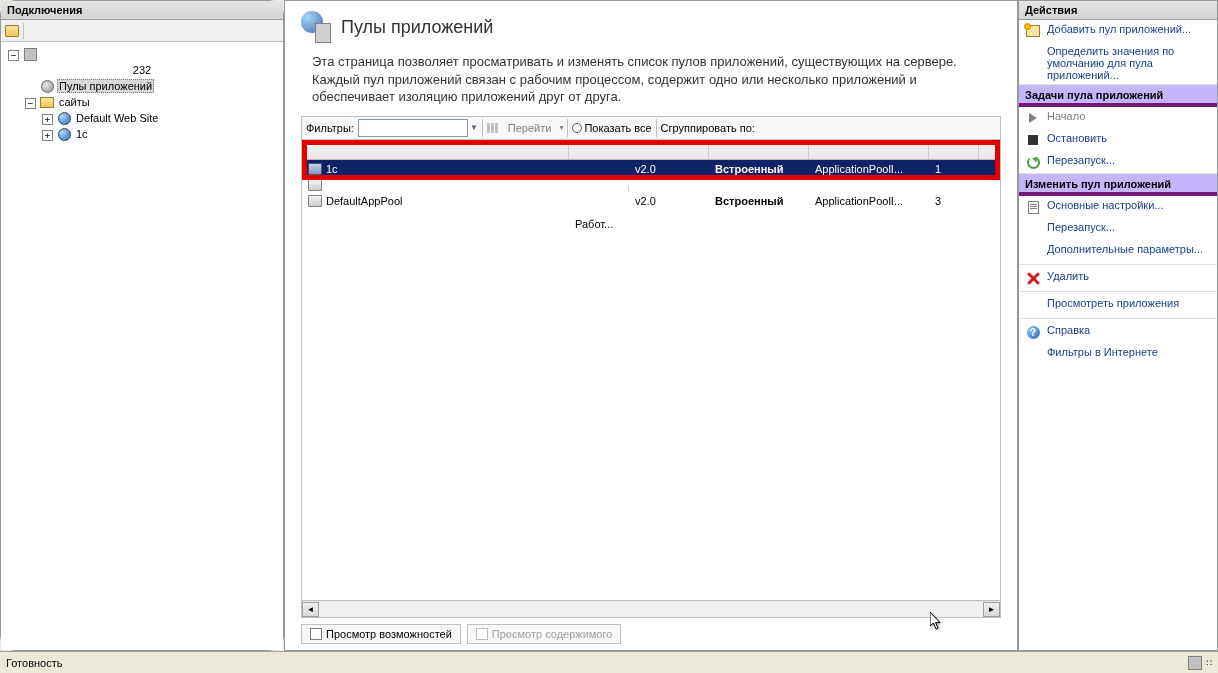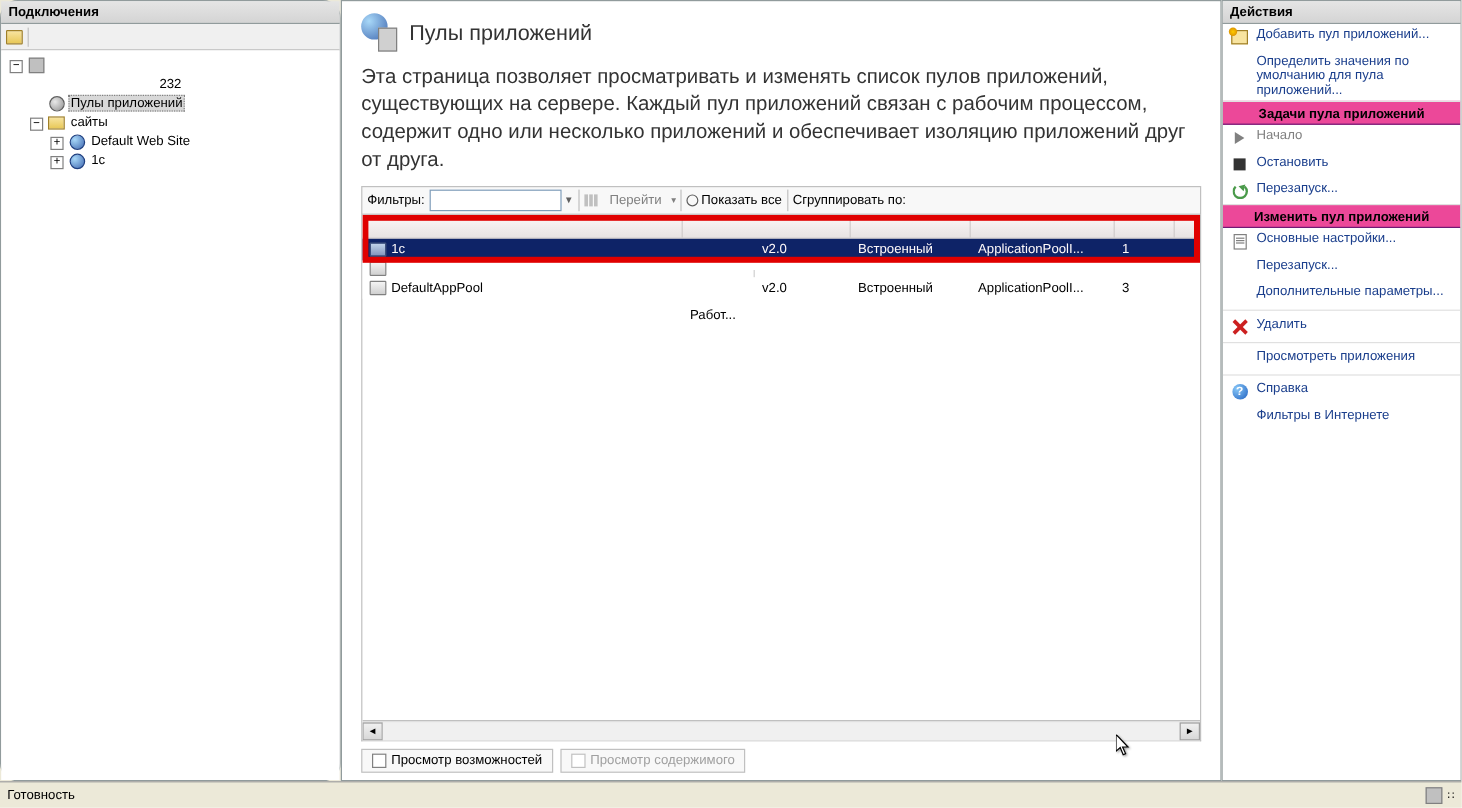--- a/index.html
+++ b/index.html
@@ -22,56 +22,56 @@
 .server-ico { width: 13px; height: 13px; background: #c0c0c0; border: 1px solid #808080; position: relative; }
 .gear-ico { width: 13px; height: 13px; border-radius: 50%; background: radial-gradient(circle at 35% 35%, #e8e8e8, #909090); border: 1px solid #606060; }
 
 .center { flex: 1; background: #fff; border: 1px solid #919b9c; margin: 0; display: flex; flex-direction: column; }
 .center-inner { flex: 1; padding: 10px 16px 0 16px; display: flex; flex-direction: column; overflow: hidden; }
 .title-row { display: flex; align-items: center; margin-bottom: 10px; }
 .title-icon { width: 32px; height: 32px; margin-right: 8px; position: relative; }
 .title-icon-globe { width: 22px; height: 22px; border-radius: 50%; background: radial-gradient(circle at 30% 30%, #a8d8f8, #4068b0); position: absolute; top: 0; left: 0; }
 .title-icon-srv { width: 16px; height: 20px; background: #d0d0d0; border: 1px solid #808080; position: absolute; bottom: 0; right: 2px; }
 .title-text { font-size: 18px; font-family: Arial; color: #333; }
-.desc { font-size: 17px; color: #333; line-height: 1.35; margin-bottom: 10px; }
+.desc { font-size: 13px; color: #333; line-height: 1.35; margin-bottom: 10px; margin-left: 11px; }
 .filter-bar { display: flex; align-items: center; border: 1px solid #c0c0c0; padding: 2px 4px; background: #f8f8f8; font-size: 11px; }
 .filter-bar label { margin-right: 4px; }
 .filter-input { width: 110px; height: 18px; border: 1px solid #7f9db9; padding: 0 2px; font-size: 11px; }
 .filter-btn { margin-left: 4px; color: #808080; padding: 0 4px; }
 .filter-sep { border-left: 1px solid #c0c0c0; height: 18px; margin: 0 4px; }
 .grid-wrap { flex: 1; border: 1px solid #c0c0c0; border-top: none; position: relative; overflow: hidden; }
 .grid-header { display: flex; background: linear-gradient(to bottom, #fdfdfd, #e8e8e8); border-bottom: 1px solid #c0c0c0; height: 20px; font-size: 11px; }
 .grid-header > div { padding: 3px 6px; border-right: 1px solid #d0d0d0; overflow: hidden; text-overflow: ellipsis; white-space: nowrap; }
 .highlight-overlay { position: absolute; top: 0; left: 0; right: 0; height: 40px; border: 5px solid #e00000; background: rgba(255,0,0,0.02); pointer-events: none; z-index: 5; }
 .grid-body { background: #fff; }
 .grid-row { display: flex; height: 18px; align-items: center; font-size: 11px; }
 .grid-row > div { padding: 2px 6px; overflow: hidden; text-overflow: ellipsis; white-space: nowrap; }
 .grid-row.selected { background: #0a246a; color: #fff; }
 .c-name { width: 267px; display: flex; align-items: center; }
 .c-state { width: 60px; margin-top: 46px; }
 .c-ver { width: 80px; }
-.c-mode { width: 100px; }
+.c-mode { width: 100px; font-weight: bold; }
 .c-id { width: 120px; }
 .c-apps { width: 50px; }
 .app-ico { width: 14px; height: 12px; margin-right: 4px; display: inline-block; background: linear-gradient(to bottom, #f4f4f4, #d0d0d0); border: 1px solid #808080; border-radius: 1px; flex-shrink: 0; }
 .app-ico.sel { background: linear-gradient(to bottom, #c0d8f0, #8098c0); border-color: #405880; }
 .hscroll { height: 17px; background: #e8e8e8; border-top: 1px solid #c0c0c0; display: flex; align-items: center; }
 .hscroll-btn { width: 17px; height: 15px; background: linear-gradient(to bottom, #f0f0f0, #d8d8d8); border: 1px solid #a0a0a0; display: flex; align-items: center; justify-content: center; font-size: 8px; }
 .hscroll-track { flex: 1; height: 15px; background: #f0f0f0; }
 .bottom-tabs { padding: 6px 16px; display: flex; gap: 6px; }
 .btab { border: 1px solid #c0c0c0; padding: 3px 8px; background: #f8f8f8; display: flex; align-items: center; gap: 4px; font-size: 11px; cursor: pointer; }
 .btab.disabled { color: #a0a0a0; }
 .btab-ico { width: 12px; height: 12px; border: 1px solid #808080; background: #fff; }
 
 .actions { width: 200px; }
 .actions-body { flex: 1; background: #fff; padding: 0; overflow: auto; }
 .act-item { display: flex; align-items: flex-start; padding: 3px 6px; cursor: pointer; font-size: 11px; color: #1a3e8c; }
 .act-item.black { color: #000; }
 .act-ico { width: 16px; height: 16px; margin-right: 6px; flex-shrink: 0; display: flex; align-items: center; justify-content: center; }
-.act-section { padding: 4px 6px 2px 6px; font-weight: bold; font-size: 11px; background: #ec4899; border-top: 1px solid #e0e0e0; border-bottom: 1px solid #701a75; text-align: center; }
+.act-section { padding: 4px 6px 2px 6px; font-weight: bold; font-size: 11px; background: #c4b5fd; border-top: 1px solid #e0e0e0; border-bottom: 4px solid #701a75; }
 .act-sep { border-top: 1px solid #e0e0e0; margin: 2px 0; }
 .add-ico { width: 14px; height: 12px; background: #f8e4a0; border: 1px solid #a08028; position: relative; }
 .add-ico:after { content: ''; position: absolute; top: -3px; left: -3px; width: 7px; height: 7px; background: radial-gradient(circle, #ffcc00, #d08000); border-radius: 50%; }
 .play-ico { width: 0; height: 0; border-left: 8px solid #808080; border-top: 5px solid transparent; border-bottom: 5px solid transparent; }
 .stop-ico { width: 10px; height: 10px; background: #333; }
 .recycle-ico { width: 13px; height: 13px; border: 2px solid #4a9a4a; border-radius: 50%; border-top-color: transparent; position: relative; }
 .recycle-ico:after { content:''; position:absolute; top:-2px; right:-1px; border-left:3px solid transparent; border-right:3px solid transparent; border-bottom:5px solid #4a9a4a; transform: rotate(45deg); }
 .doc-ico { width: 11px; height: 13px; background: #fff; border: 1px solid #808080; position: relative; }
 .doc-ico:before { content:''; position:absolute; top:2px; left:1px; right:1px; height:1px; background:#808080; box-shadow: 0 2px 0 #808080, 0 4px 0 #808080; }
 .x-ico { width: 13px; height: 13px; position: relative; }

